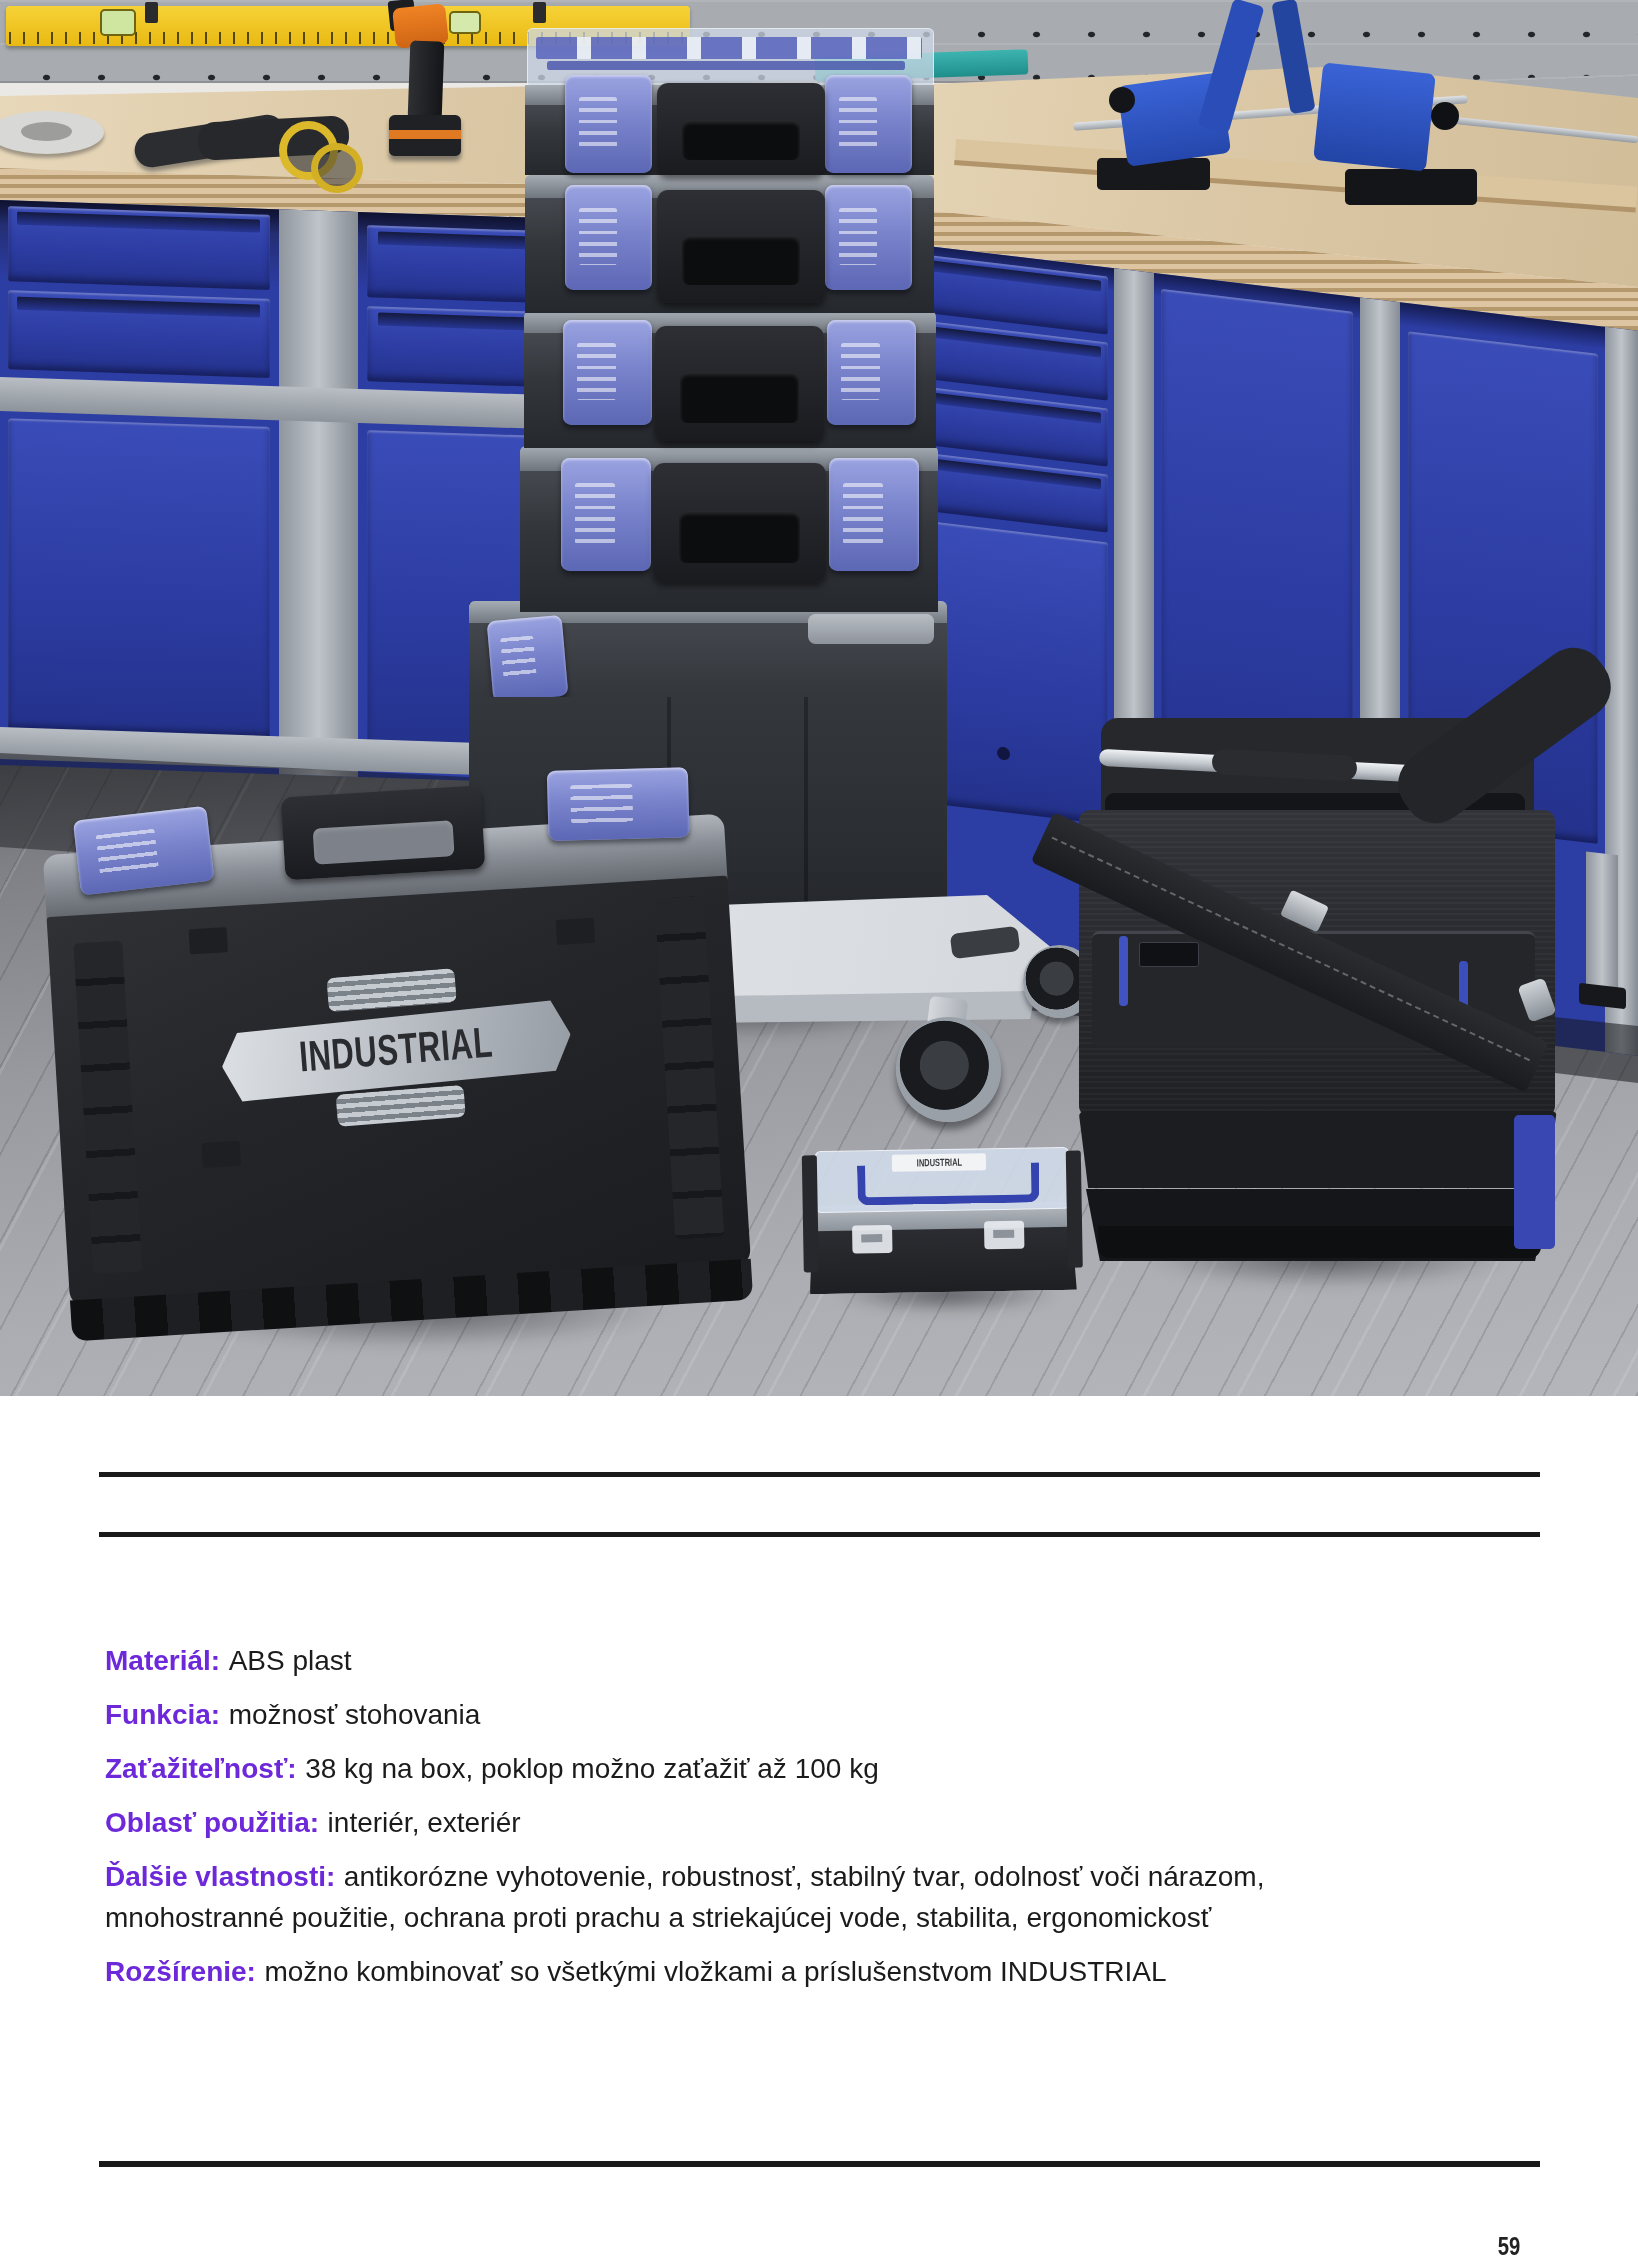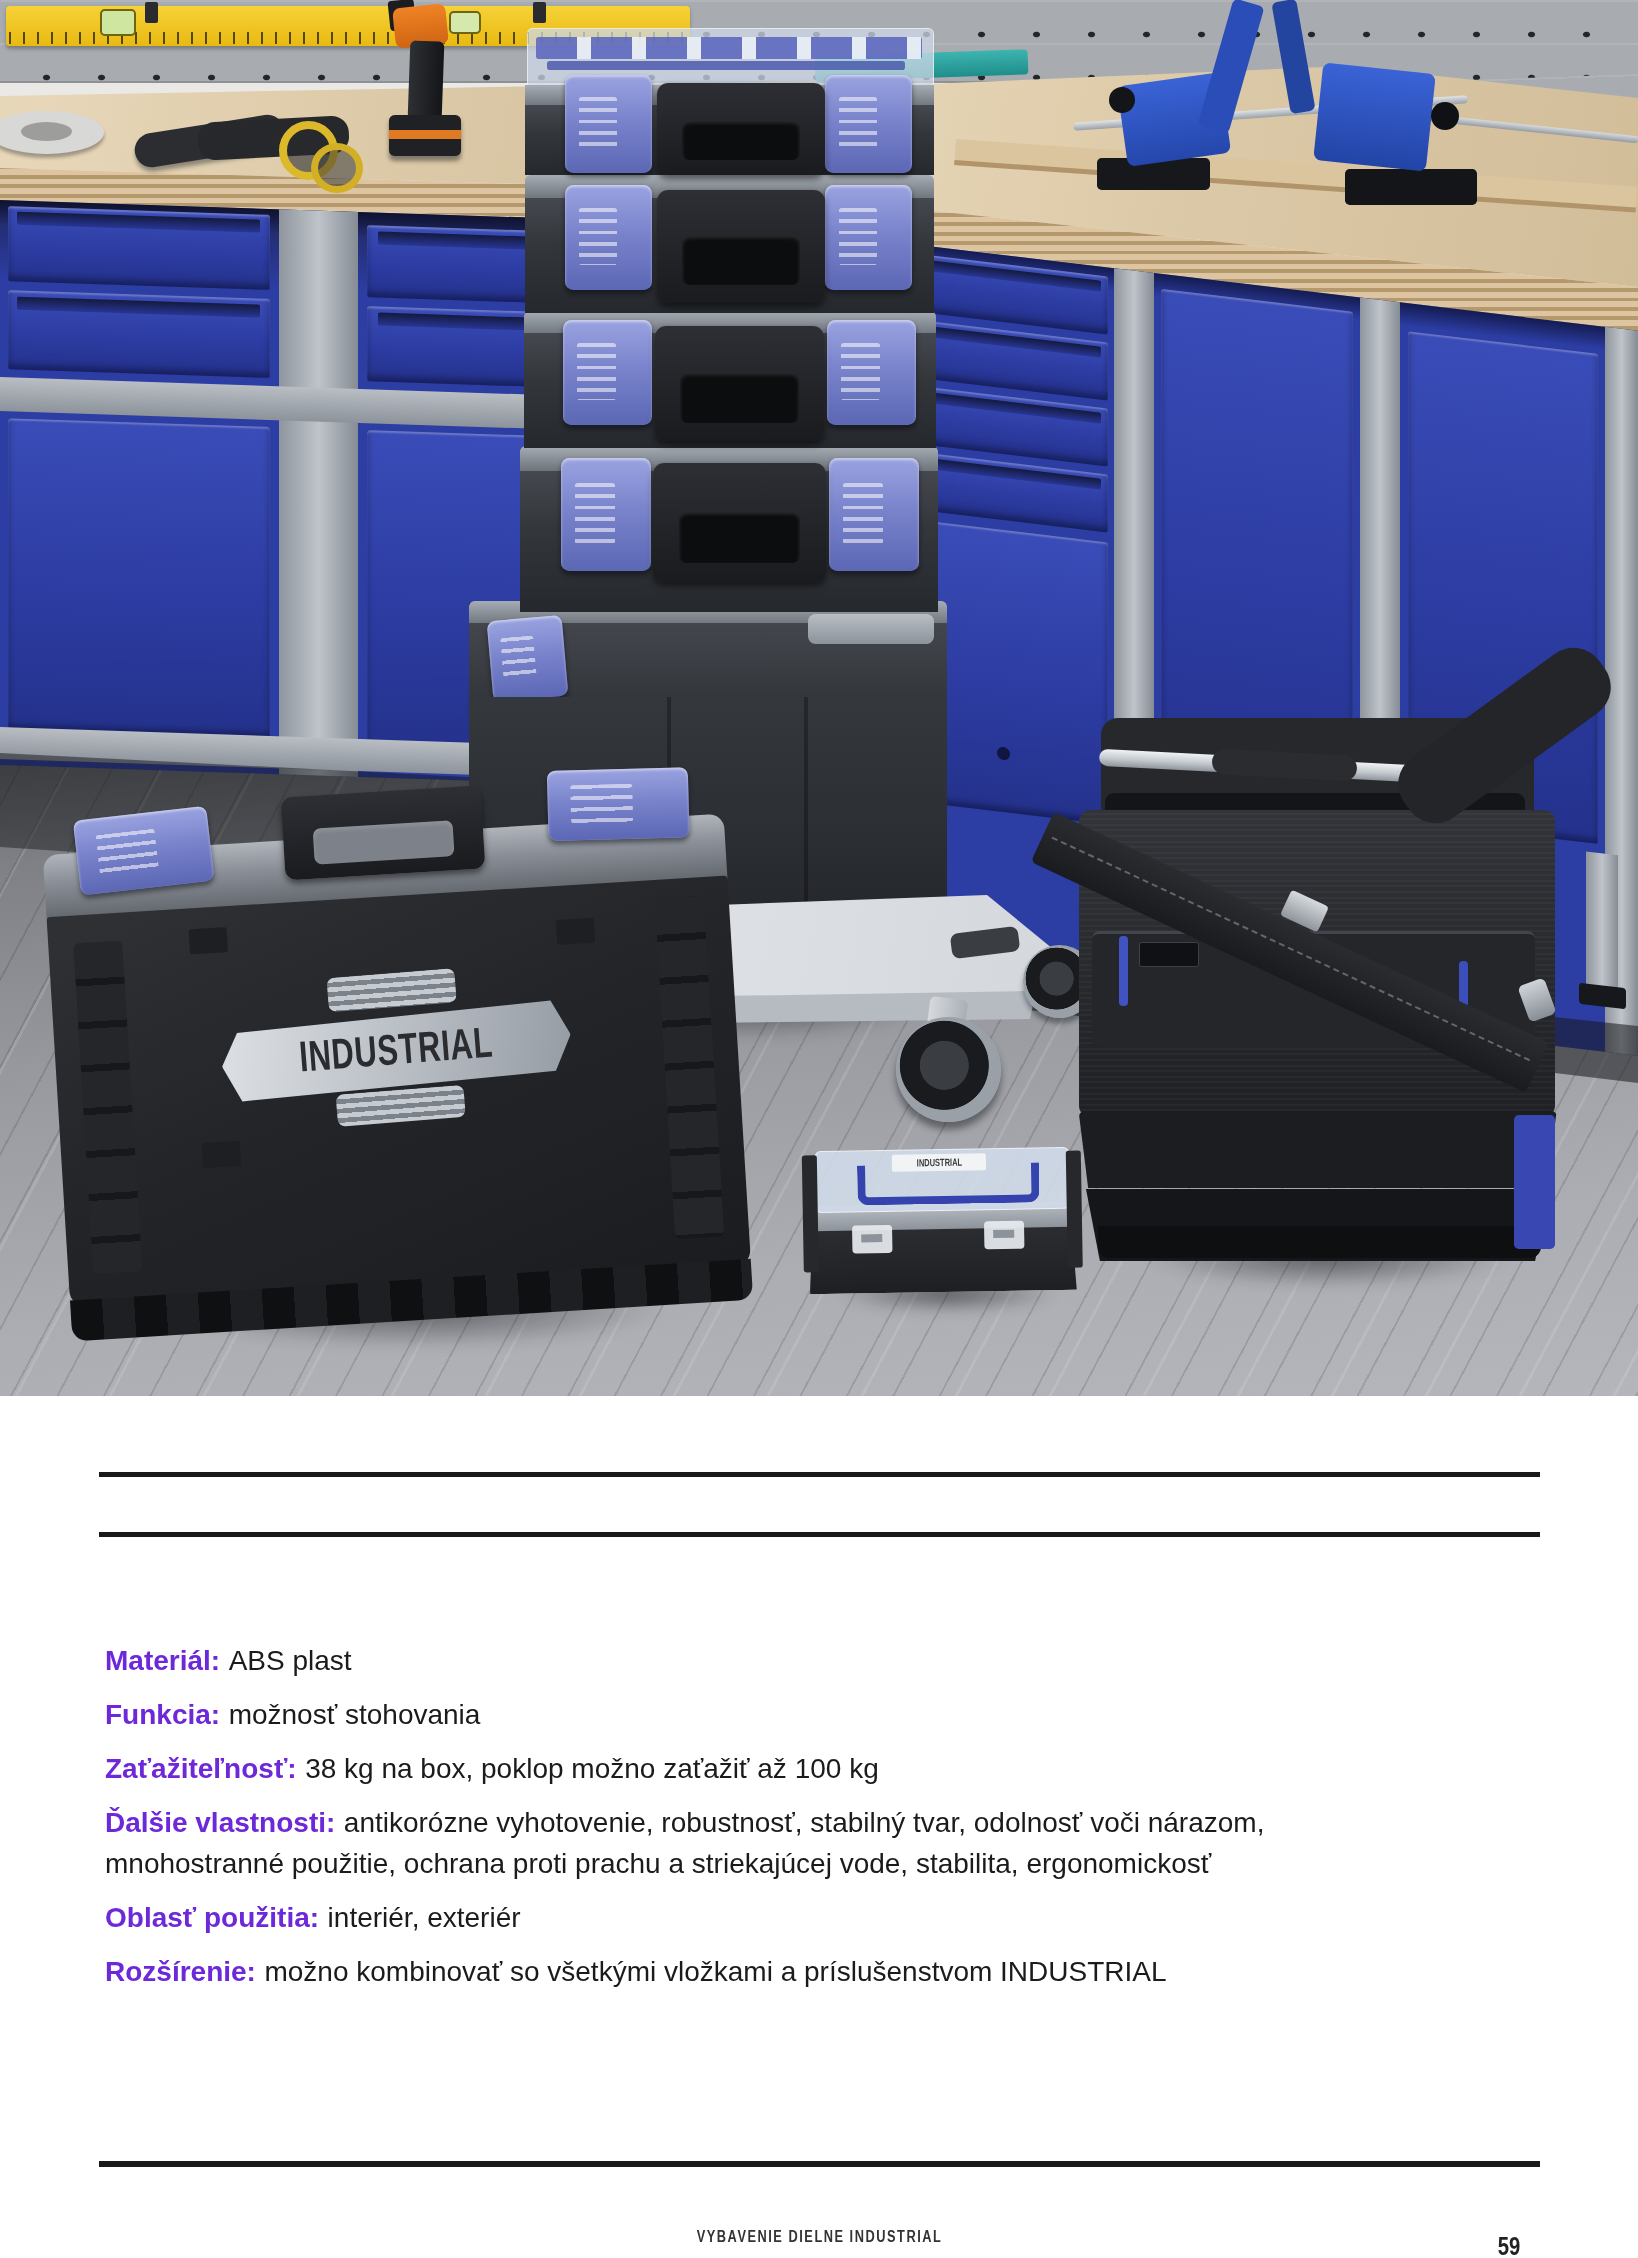--- a/index.html
+++ b/index.html
@@ -315,23 +315,22 @@
 
   </div>
 
   <div class="a rule" style="left:99px;top:1472px;width:1441px;height:4.7px;"></div>
   <div class="a rule" style="left:99px;top:1532px;width:1441px;height:4.7px;"></div>
 
   <div class="a props">
     <p><strong>Materiál:</strong><span>ABS plast</span></p>
     <p><strong>Funkcia:</strong><span>možnosť stohovania</span></p>
     <p><strong>Zaťažiteľnosť:</strong><span>38 kg na box, poklop možno zaťažiť až 100 kg</span></p>
+    <p><strong>Oblasť použitia:</strong><span>interiér, exteriér</span></p>
     <p><strong>Ďalšie vlastnosti:</strong><span>antikorózne vyhotovenie, robustnosť, stabilný tvar, odolnosť voči nárazom, mnohostranné použitie, ochrana proti prachu a striekajúcej vode, stabilita, ergonomickosť</span></p>
-    <p><strong>Oblasť použitia:</strong><span>interiér, exteriér</span></p>
     <p><strong>Rozšírenie:</strong><span>možno kombinovať so všetkými vložkami a príslušenstvom INDUSTRIAL</span></p>
   </div>
 
   <div class="a rule" style="left:99px;top:2161px;width:1441px;height:5.6px;"></div>
-  <div class="a footer-label"><span class="cond" style="transform:scaleX(.8);">VYBAVENIE DIELNE INDUSTRIAL</span></div>
   <div class="a pageno"><span class="cond" style="transform:scaleX(.8);">59</span></div>
 
 </div>
 
 
 </body></html>

